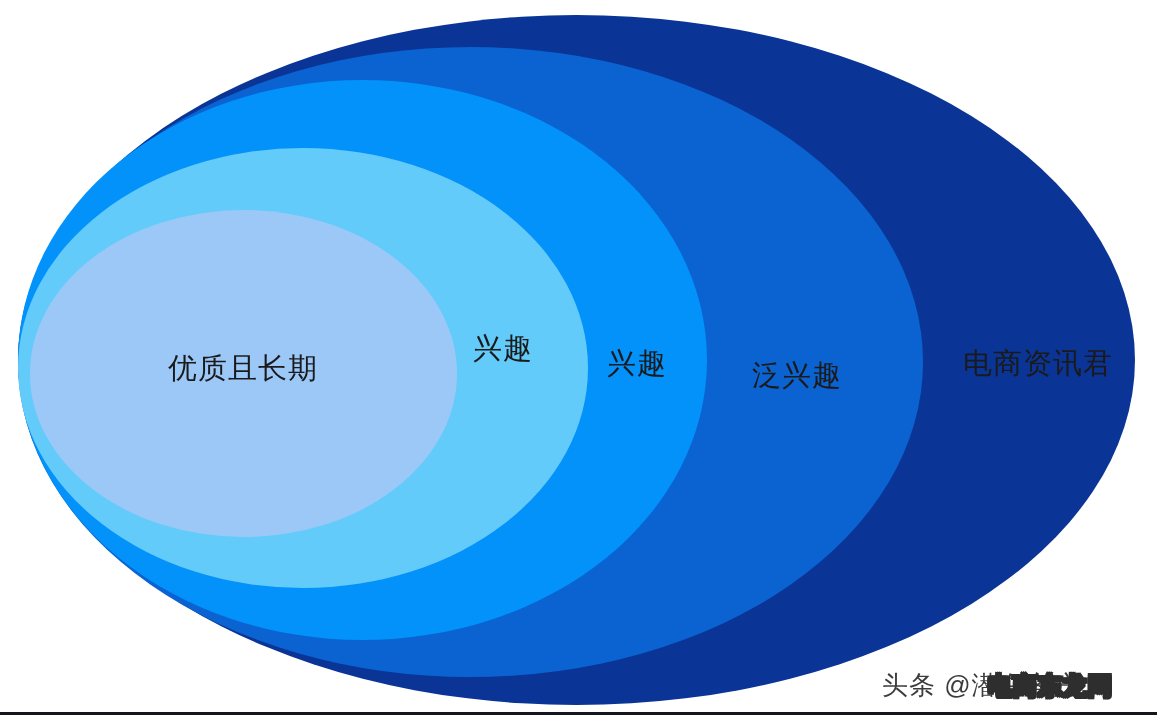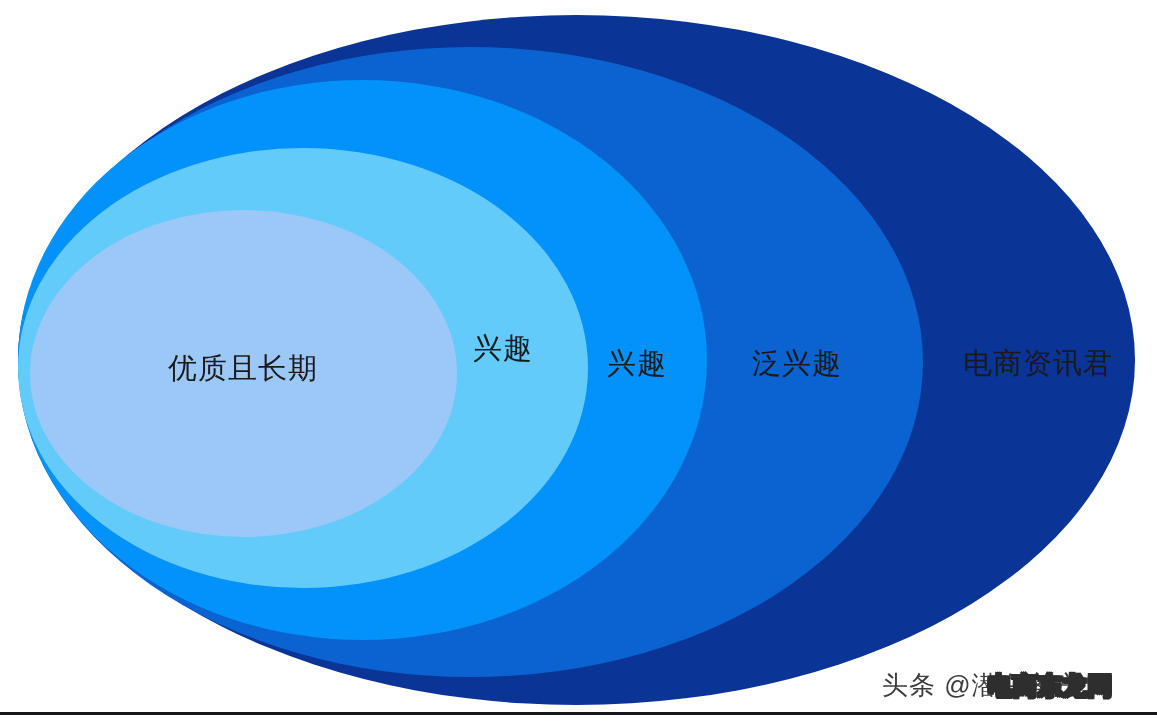--- a/index.html
+++ b/index.html
@@ -31,21 +31,21 @@
     color: #1a1a1a;
     font-size: 29px;
     line-height: 36px;
     white-space: nowrap;
     letter-spacing: 1px;
   }
   .lbl-1 { left: 168px; top: 350px; }
   .lbl-2 { left: 473px; top: 330px; white-space: normal; width: 120px; }
   .lbl-2 .line { display: block; }
   .lbl-3 { left: 607px; top: 345px; }
-  .lbl-4 { left: 752px; top: 345px; }
+  .lbl-4 { left: 752px; top: 357px; }
   .lbl-5 { left: 963px; top: 345px; }
 
   .watermark-base {
     position: absolute;
     left: 882px;
     top: 668px;
     font-size: 26px;
     color: #3c3c3c;
     letter-spacing: 1px;
     white-space: nowrap;

